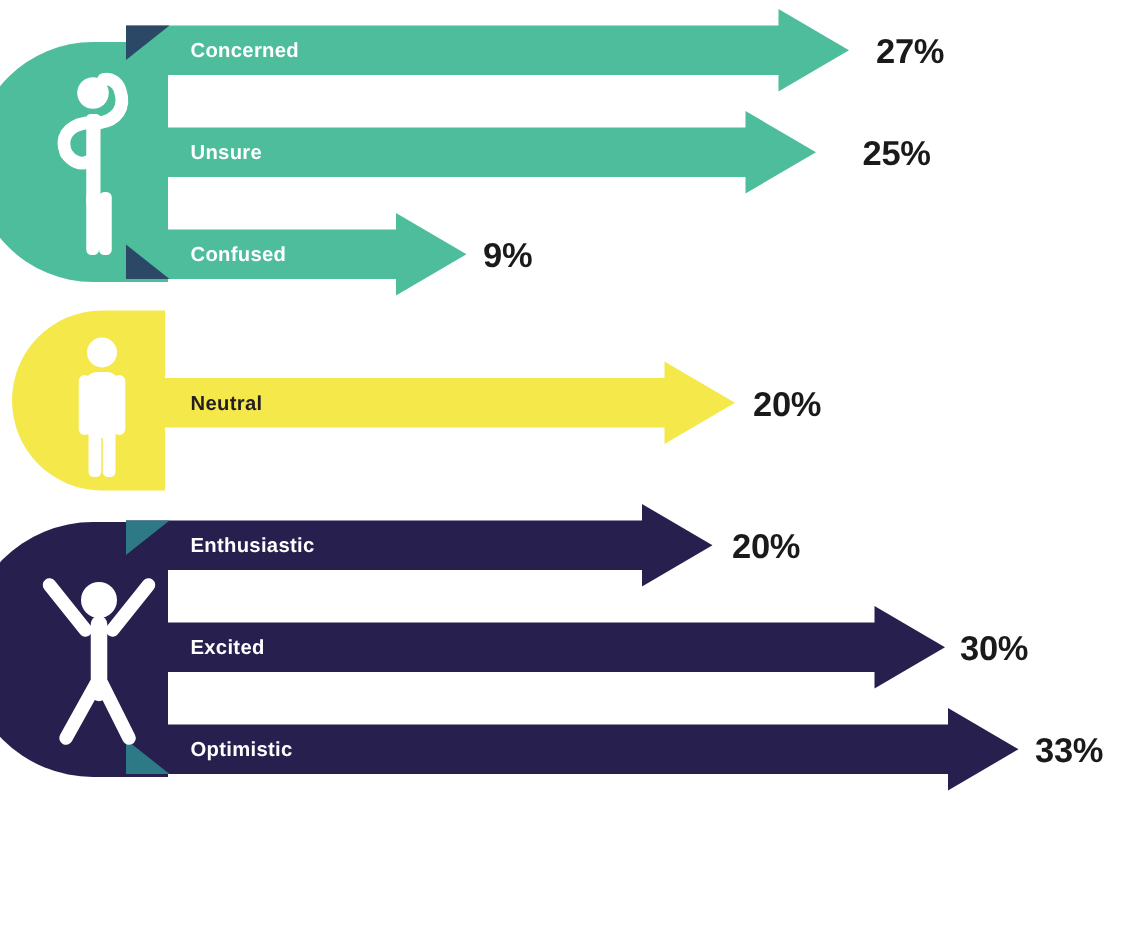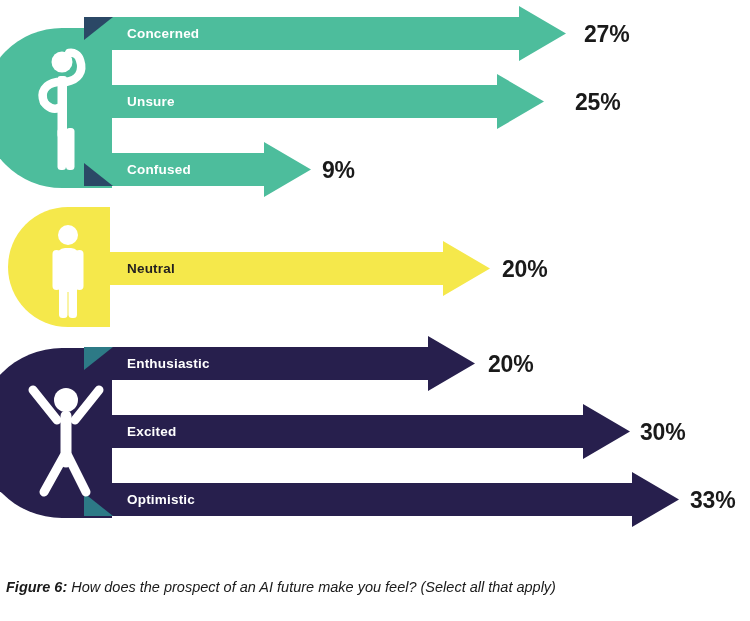--- a/index.html
+++ b/index.html
@@ -137,19 +137,14 @@
         <circle cx="66" cy="400" r="12" fill="#ffffff"></circle>
         <path d="M66,416 L66,462" stroke="#ffffff" stroke-width="11" fill="none" stroke-linecap="round"></path>
         <path d="M57,420 L33,390" stroke="#ffffff" stroke-width="9" fill="none" stroke-linecap="round"></path>
         <path d="M75,420 L99,390" stroke="#ffffff" stroke-width="9" fill="none" stroke-linecap="round"></path>
         <path d="M64,456 L44,492" stroke="#ffffff" stroke-width="9" fill="none" stroke-linecap="round"></path>
         <path d="M68,456 L86,492" stroke="#ffffff" stroke-width="9" fill="none" stroke-linecap="round"></path>
       </g>
     </g>
   </svg>
 
-  <div class="caption-wrap">
-    <div class="caption">
-      <b>Figure 6:</b><span> How does the prospect of an AI future make you feel? (Select all that apply)</span>
-    </div>
-  </div>
 
 </div>
 
 </body></html>

